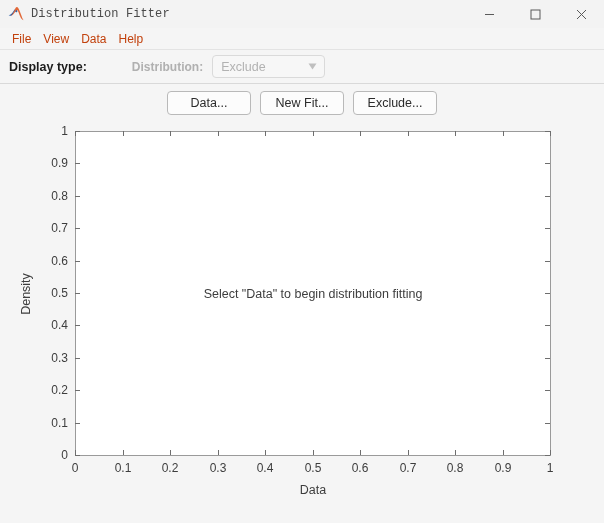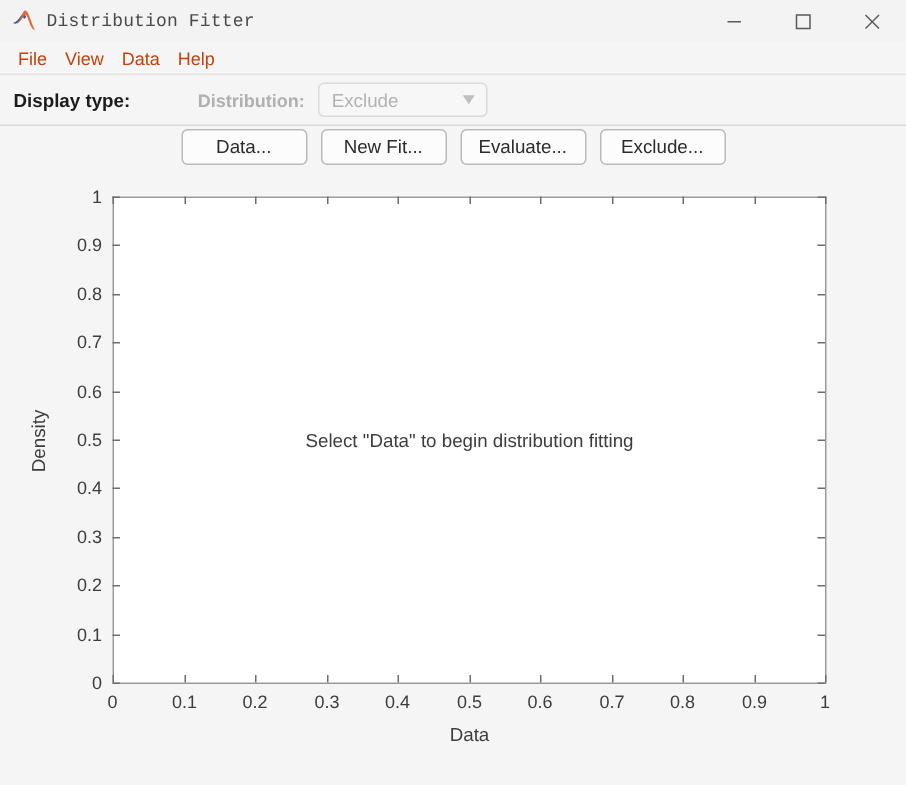--- a/index.html
+++ b/index.html
@@ -145,21 +145,21 @@
     background: #f7f7f7;
     border-color: #dadada;
   }
   #distribution-combo .combo-value { color: #b2b2b2; }
 
   
   #buttonrow {
     height: 36px;
     background: #f5f5f5;
     display: flex;
-    align-items: flex-start;
+    align-items: center;
     justify-content: center;
     gap: 9px;
     flex: 0 0 auto;
     padding-top: 2px;
     box-sizing: border-box;
   }
   .tbutton {
     height: 24px;
     min-width: 84px;
     padding: 0 10px;
@@ -311,21 +311,20 @@
         <svg width="9" height="7" viewBox="0 0 9 7">
           <polygon points="0.5,0.5 8.5,0.5 4.5,6.5" fill="#bfbfbf"></polygon>
         </svg>
       </span>
     </div>
   </div>
 
   <div id="buttonrow">
     <button class="tbutton">Data...</button>
     <button class="tbutton">New Fit...</button>
-    <button class="tbutton">Evaluate...</button>
     <button class="tbutton">Exclude...</button>
   </div>
 
   <div id="plotarea">
     <div id="axes-box"></div>
 
     <div id="tick-layer">
         <div class="tick x" style="left: 75px; top: 330px; bottom: auto; height: 5px;"></div>
         <div class="tick x top" style="left: 75px; top: 11px; bottom: auto; height: 5px;"></div>
         <div class="tick x" style="left: 123px; top: 330px; bottom: auto; height: 5px;"></div>

